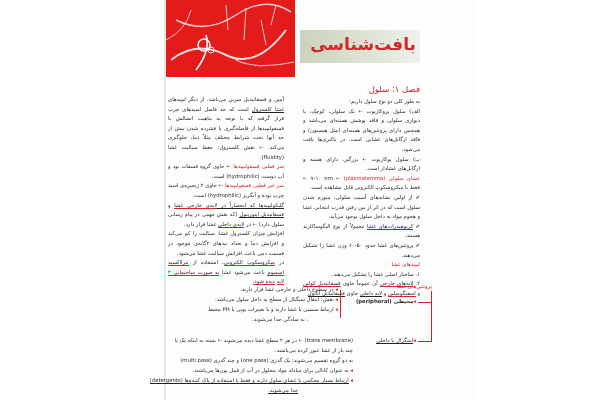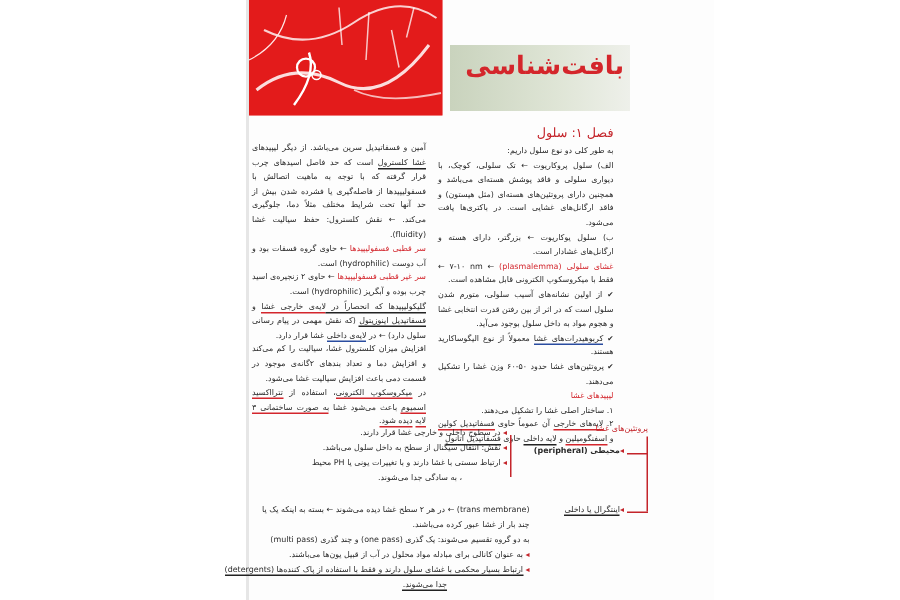--- a/index.html
+++ b/index.html
@@ -1,25 +1,25 @@
 <!DOCTYPE html>
 <html><head>
 <meta charset="utf-8">
 <style>
   html,body{margin:0;padding:0;background:#ffffff;}
   body{width:600px;height:400px;position:relative;overflow:hidden;font-family:"DejaVu Sans",sans-serif;color:#2a2a2a;}
   .page{position:absolute;left:166px;top:0;width:310px;height:400px;background:#fdfdfd;}
   .page-shadow{position:absolute;left:164px;top:0;width:2px;height:400px;background:#e6e6e6;}
   .hero{position:absolute;left:166px;top:0;width:129px;height:77px;overflow:hidden;background:#e31b1b;}
   .hero svg{width:100%;height:100%;display:block;}
-  .banner{position:absolute;left:300px;top:30px;width:120px;height:44px;
+  .banner{position:absolute;left:300px;top:30px;width:120px;height:33px;
     background:linear-gradient(90deg,#c9d3bd 0%,#dfe5d6 60%,#eef0ea 100%);}
   .banner-title{position:absolute;right:4px;top:4px;font-size:17px;font-weight:bold;color:#d4262b;direction:rtl;white-space:nowrap;}
   .col{position:absolute;direction:rtl;text-align:justify;font-size:5.3px;line-height:9.6px;}
-  .col-right{left:292px;top:82px;width:117px;}
+  .col-right{left:303px;top:82px;width:117px;}
   .col-left{left:168px;top:95px;width:116px;}
   .chapter{font-size:8.5px;color:#c4252b;line-height:14px;margin-bottom:1px;}
   .red{color:#d3262d;}
   .ul-red{border-bottom:1px solid #d3262d;}
   .ul-blue{border-bottom:1px solid #2a4da0;}
   .ul-black{border-bottom:1px solid #222;}
   p{margin:0;}
   .check{font-size:5px;}
   .diagram{position:absolute;left:168px;top:282px;width:270px;height:110px;direction:rtl;font-size:5.3px;line-height:9.6px;}
   .diag-title{position:absolute;right:6px;top:0;color:#c4252b;}

